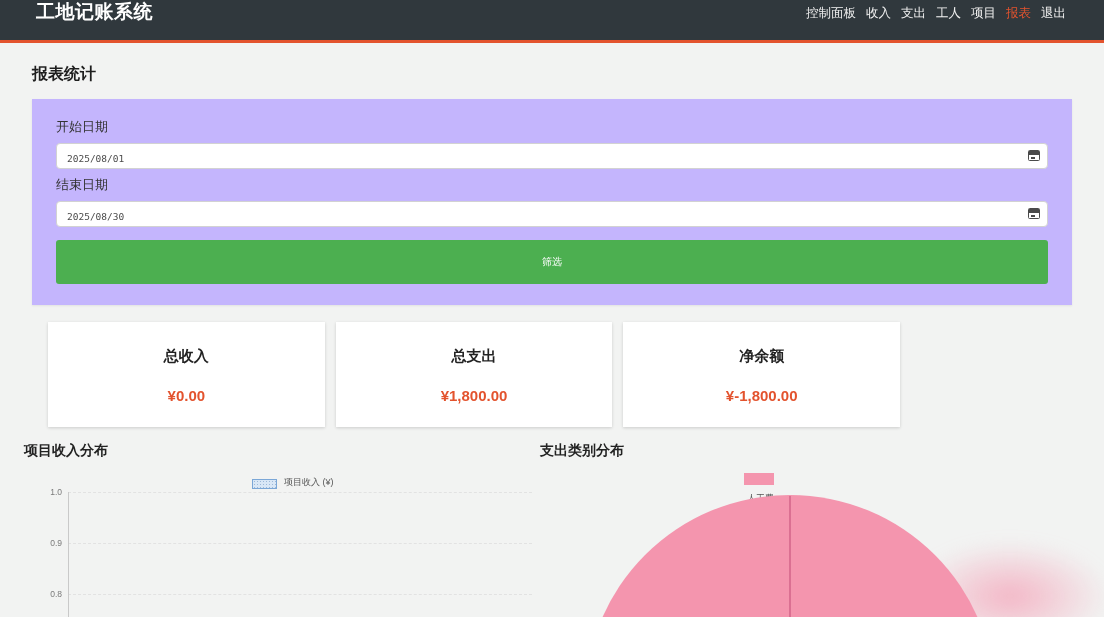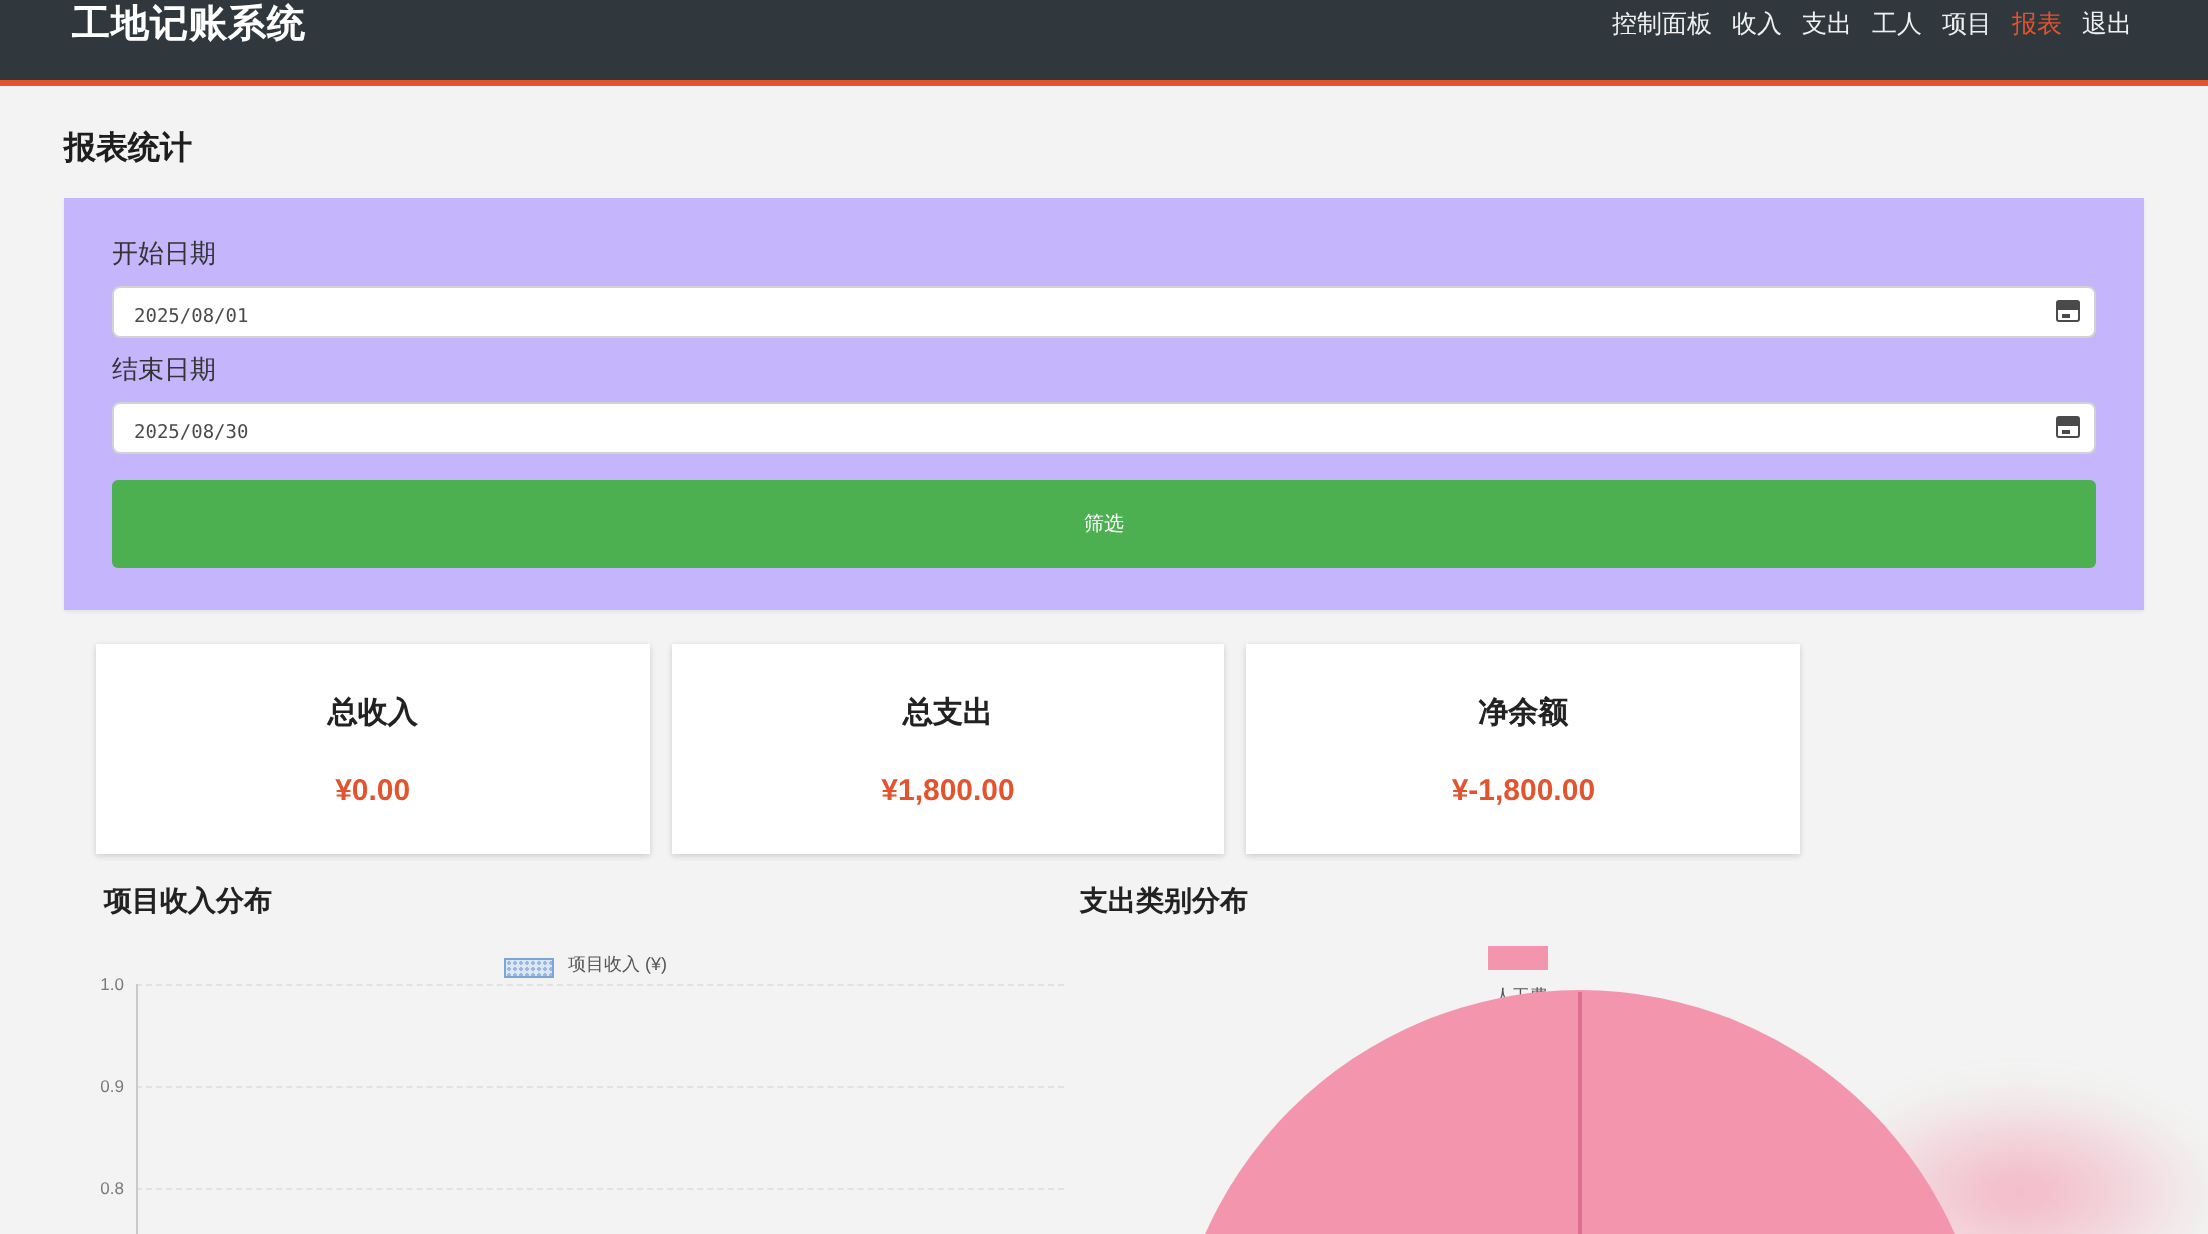--- a/index.html
+++ b/index.html
@@ -128,21 +128,21 @@
     <div class="card">
       <h3 class="card-title">净余额</h3>
       <div class="card-value">¥-1,800.00</div>
     </div>
   </div>
 </div>
 
 <div class="charts-row">
 
   <div>
-    <h4 class="chart-title" style="left:52px; top:6px;">项目收入分布</h4>
+    <h4 class="chart-title" style="left:24px; top:6px;">项目收入分布</h4>
     <div class="legend" style="left:252px; top:40px;">
       <span class="swatch-bar"></span>
       <span class="legend-label">项目收入 (¥)</span>
     </div>
     <span class="ytick" style="left:28px; top:51px;">1.0</span>
     <span class="ytick" style="left:28px; top:102px;">0.9</span>
     <span class="ytick" style="left:28px; top:153px;">0.8</span>
     <div class="gridline" style="top:56px;"></div>
     <div class="gridline" style="top:107px;"></div>
     <div class="gridline" style="top:158px;"></div>

